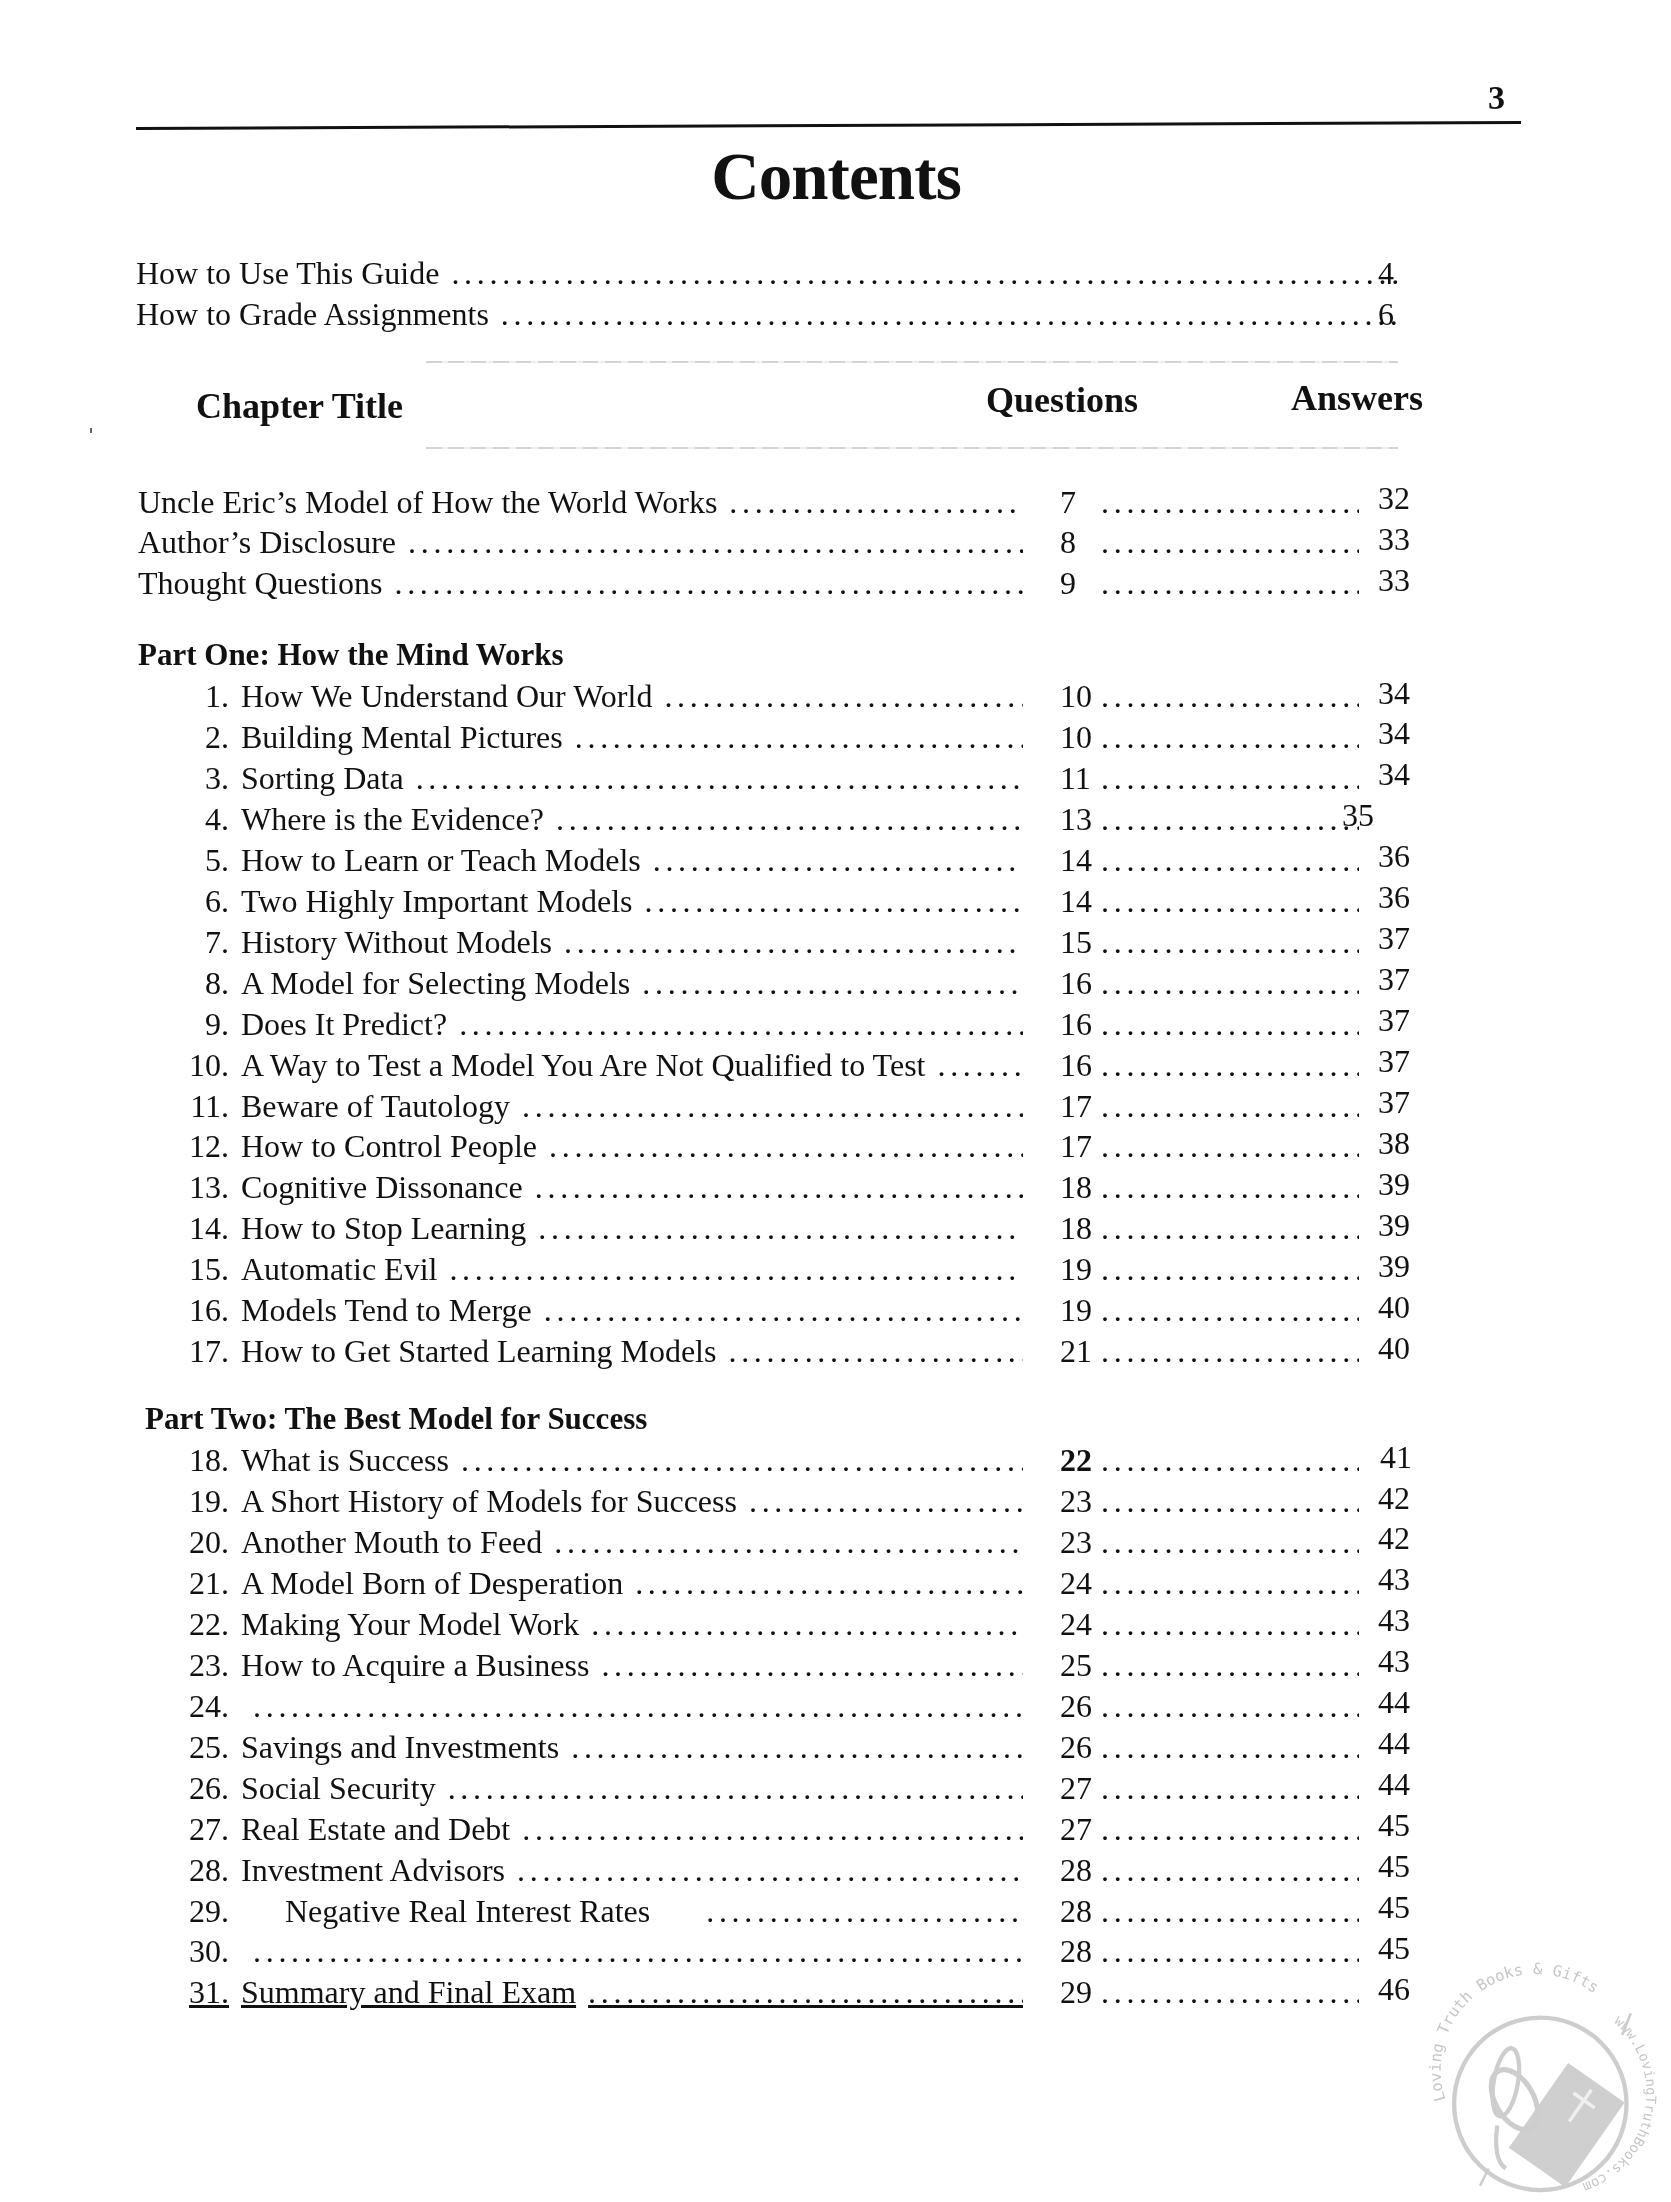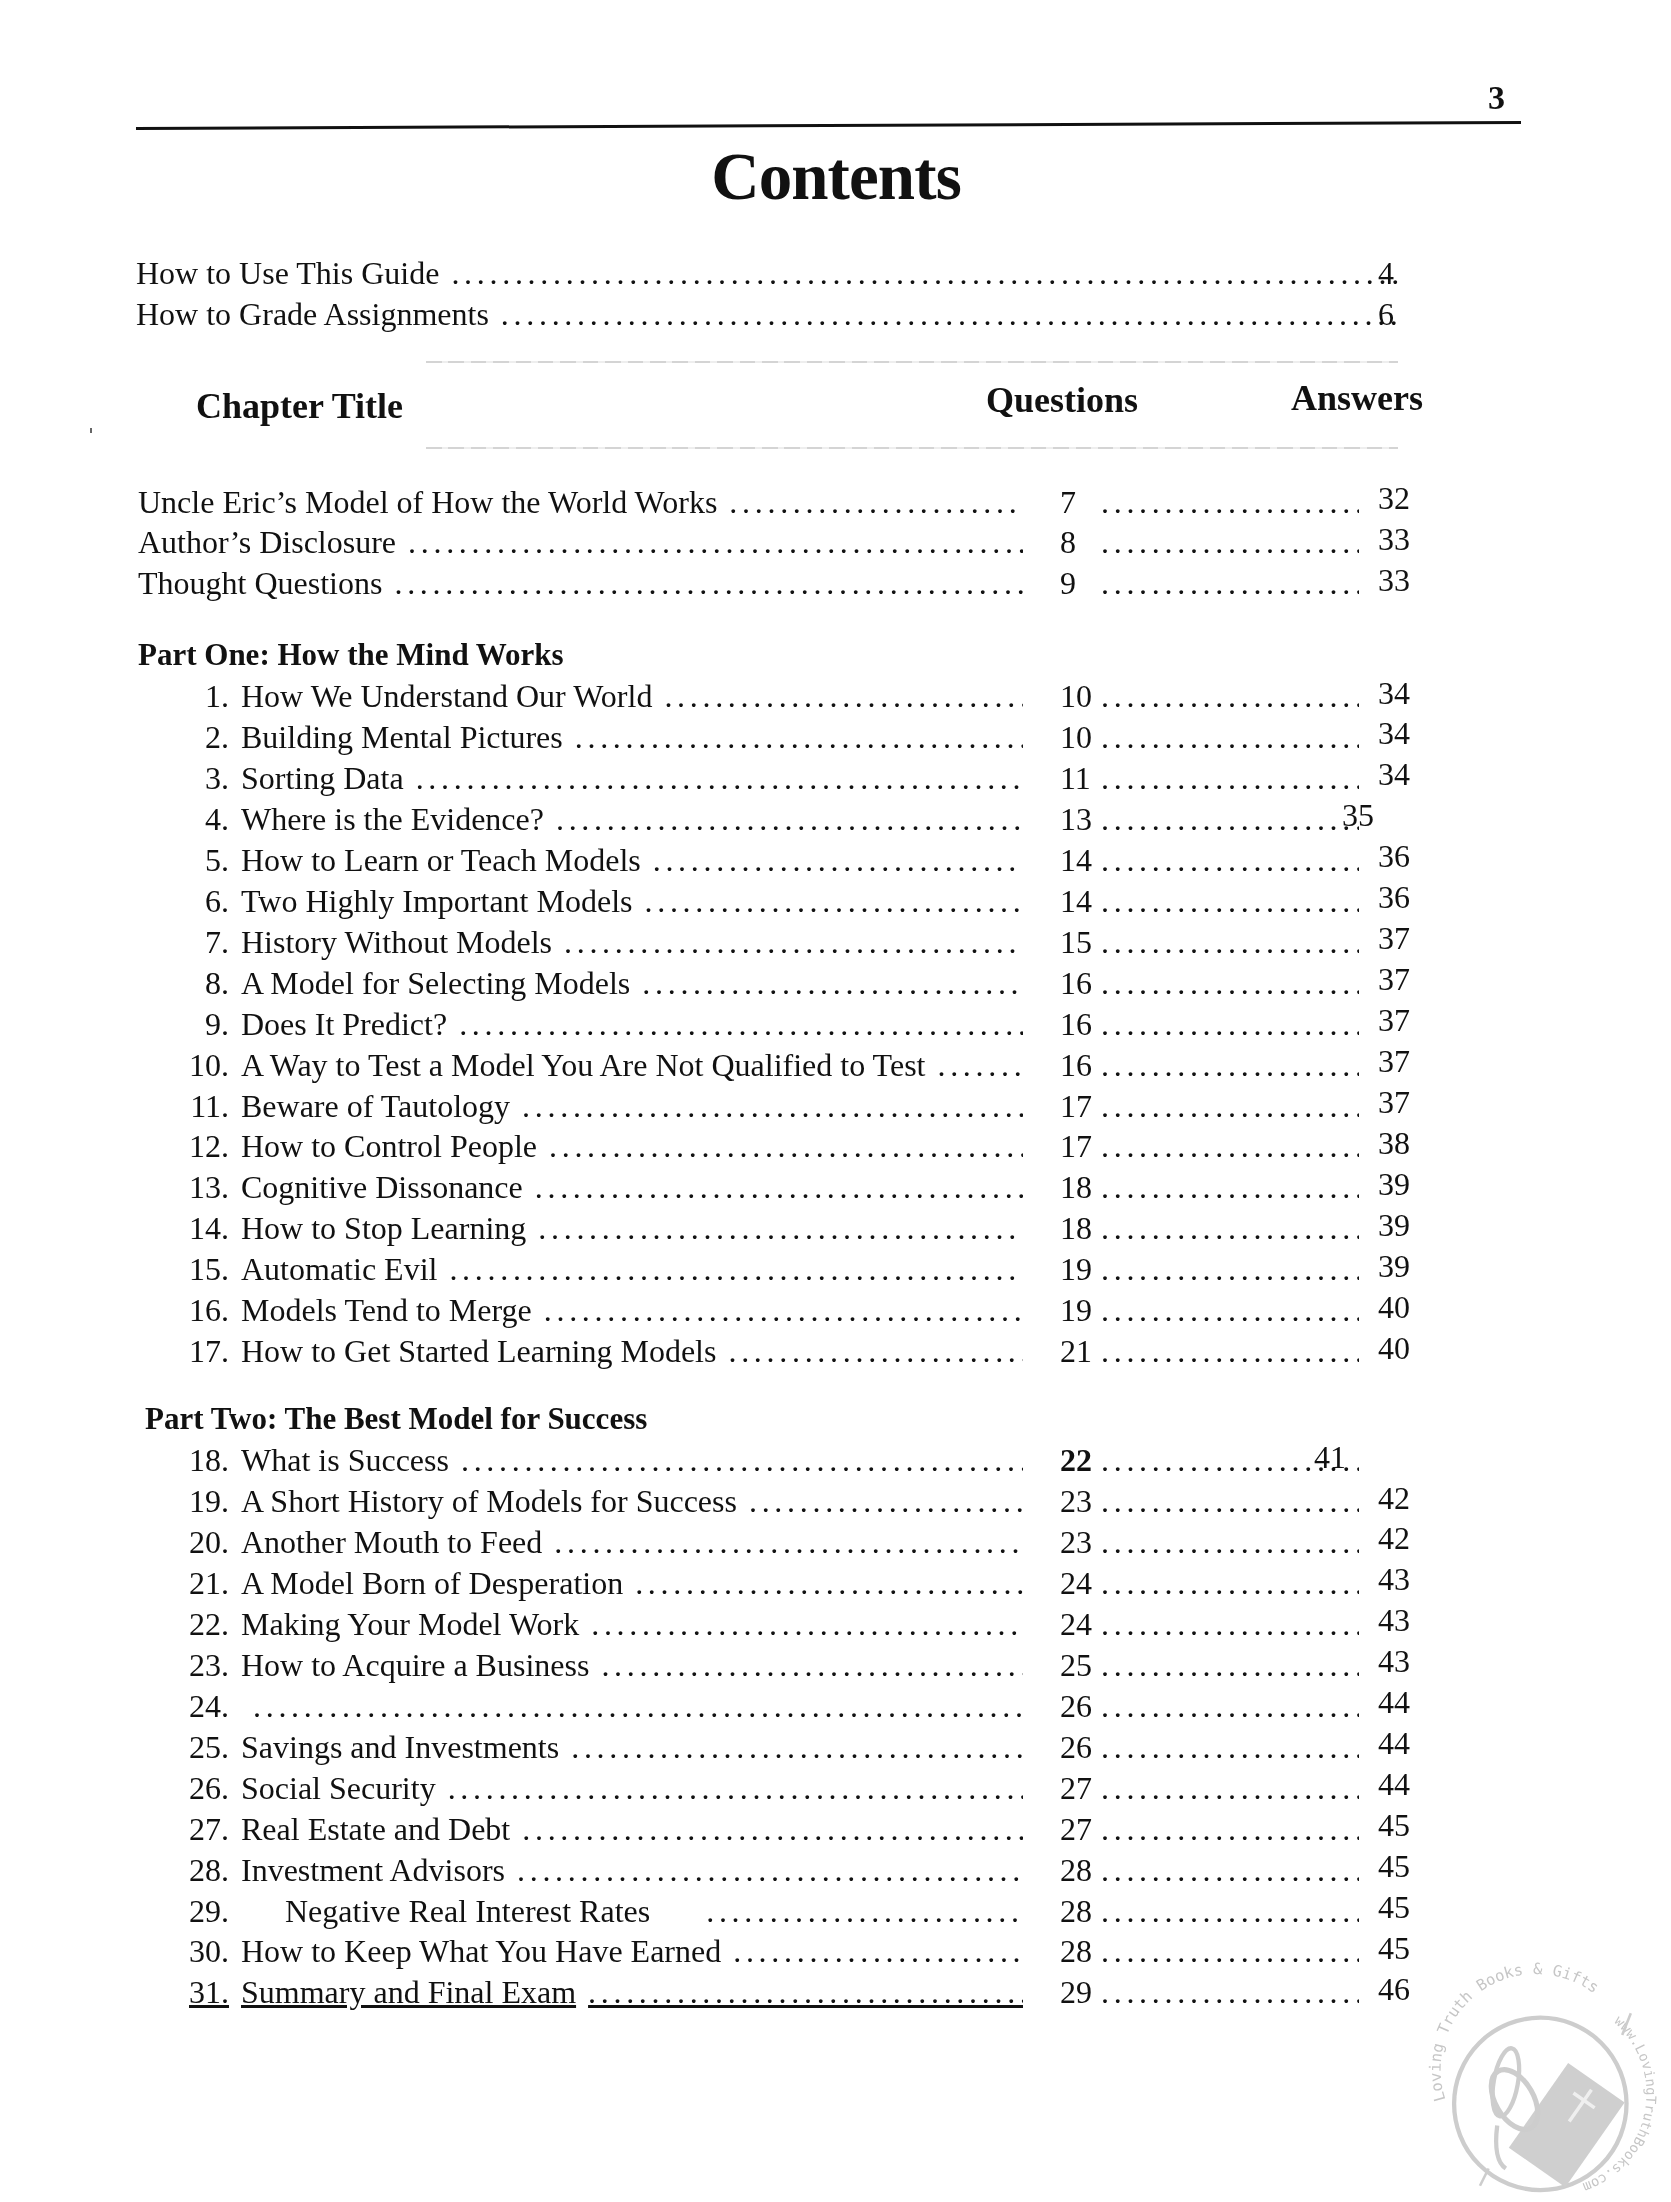--- a/index.html
+++ b/index.html
@@ -228,21 +228,21 @@
       <div class="ans-leader" style="left: 1101px; top: 1333px; width: 258px;"></div>
       <div class="anum" style="left: 1358px; top: 1330px;">40</div>
       <div class="part-heading" style="left: 145px; top: 1401px;">Part Two:  The Best Model for Success</div>
       <div class="col-left" style="left: 179px; top: 1442px; width: 849px;">
         <span style="display:inline-block;width:50px;text-align:right;margin-right:12px">18.</span>
         <span>What is Success</span>
         <span class="leader"></span>
       </div>
       <div class="qnum" style="left: 1060px; top: 1442px; font-weight: bold;">22</div>
       <div class="ans-leader" style="left: 1101px; top: 1442px; width: 258px;"></div>
-      <div class="anum" style="left: 1294px; top: 1439px;">41</div>
+      <div class="anum" style="left: 1370px; top: 1439px; text-align: center;">41</div>
       <div class="col-left" style="left: 179px; top: 1483px; width: 849px;">
         <span style="display:inline-block;width:50px;text-align:right;margin-right:12px">19.</span>
         <span>A Short History of Models for Success</span>
         <span class="leader"></span>
       </div>
       <div class="qnum" style="left: 1060px; top: 1483px;">23</div>
       <div class="ans-leader" style="left: 1101px; top: 1483px; width: 258px;"></div>
       <div class="anum" style="left: 1358px; top: 1480px;">42</div>
       <div class="col-left" style="left: 179px; top: 1524px; width: 849px;">
         <span style="display:inline-block;width:50px;text-align:right;margin-right:12px">20.</span>
@@ -318,21 +318,20 @@
       <div class="col-left" style="left: 179px; top: 1893px; width: 849px; gap: 44px;">
         <span style="display:inline-block;width:50px;text-align:right;margin-right:12px">29.</span>
         <span>Negative Real Interest Rates</span>
         <span class="leader"></span>
       </div>
       <div class="qnum" style="left: 1060px; top: 1893px;">28</div>
       <div class="ans-leader" style="left: 1101px; top: 1893px; width: 258px;"></div>
       <div class="anum" style="left: 1358px; top: 1889px;">45</div>
       <div class="col-left" style="left: 179px; top: 1933px; width: 849px;">
         <span style="display:inline-block;width:50px;text-align:right;margin-right:12px">30.</span>
-        <span>How to Keep What You Have Earned</span>
         <span class="leader"></span>
       </div>
       <div class="qnum" style="left: 1060px; top: 1933px;">28</div>
       <div class="ans-leader" style="left: 1101px; top: 1933px; width: 258px;"></div>
       <div class="anum" style="left: 1358px; top: 1930px;">45</div>
       <div class="col-left" style="left: 179px; top: 1974px; width: 849px; text-decoration: underline;">
         <span style="display:inline-block;width:50px;text-align:right;margin-right:12px">31.</span>
         <span>Summary and Final  Exam</span>
         <span class="leader"></span>
       </div>

